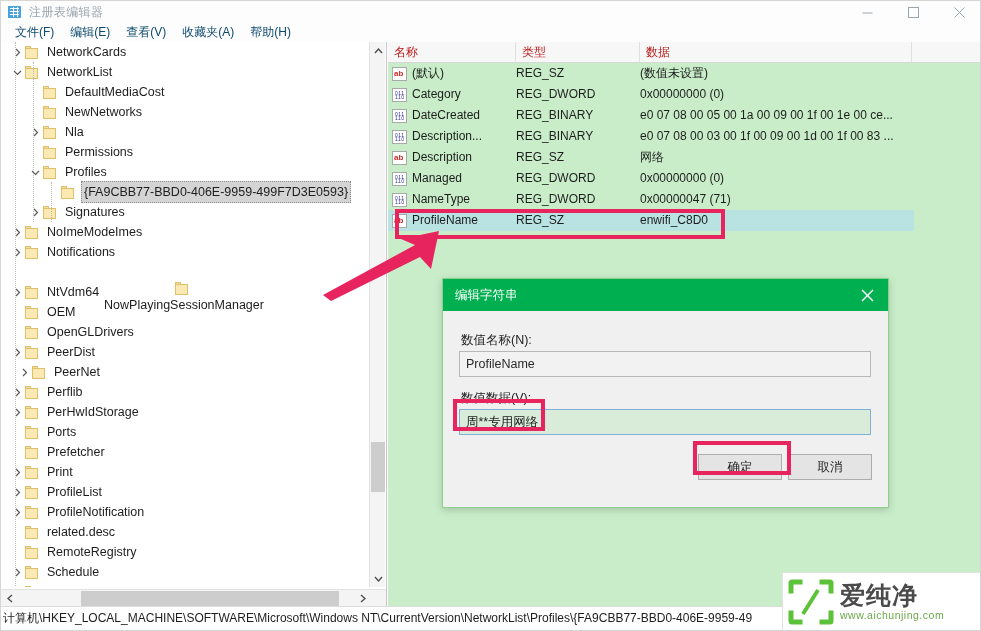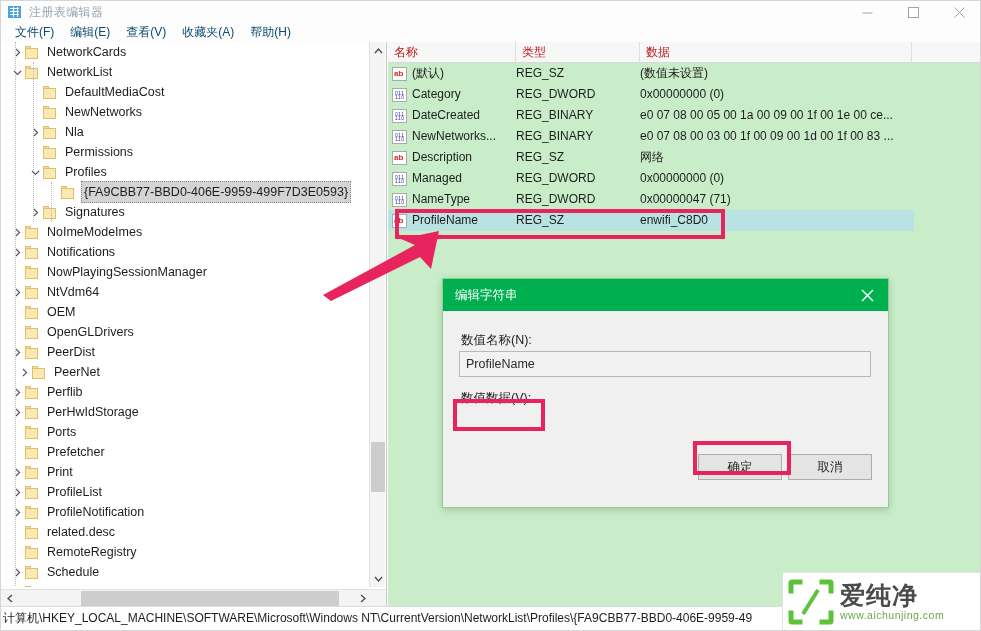--- a/index.html
+++ b/index.html
@@ -434,21 +434,21 @@
               <svg width="9" height="9" viewBox="0 0 9 9">
                 <polyline points="3,1 6.5,4.5 3,8" fill="none" stroke="#5a5a5a" stroke-width="1.2"></polyline>
               </svg>
             </span>
             <span class="tfolder">
               <span class="ftab"></span>
               <span class="fbody"></span>
             </span>
             <span class="tlabel">Notifications</span>
           </div>
-          <div class="tnode" style="padding-left: 9px;">
+          <div class="tnode" style="padding-left: 9px; flex-direction: column;">
             <span class="twist"></span>
             <span class="tfolder">
               <span class="ftab"></span>
               <span class="fbody"></span>
             </span>
             <span class="tlabel">NowPlayingSessionManager</span>
           </div>
           <div class="tnode" style="padding-left: 9px;">
             <span class="twist">
               <svg width="9" height="9" viewBox="0 0 9 9">
@@ -676,21 +676,21 @@
             </span>
             <span class="lcell c-name">DateCreated</span>
             <span class="lcell c-type">REG_BINARY</span>
             <span class="lcell c-data">e0 07 08 00 05 00 1a 00 09 00 1f 00 1e 00 ce...</span>
           </div>
           <div class="lrow">
             <span class="vicon bin">
               <span class="b-l1">011</span>
               <span class="b-l2">110</span>
             </span>
-            <span class="lcell c-name">NewNetworks...</span>
+            <span class="lcell c-name">Description...</span>
             <span class="lcell c-type">REG_BINARY</span>
             <span class="lcell c-data">e0 07 08 00 03 00 1f 00 09 00 1d 00 1f 00 83 ...</span>
           </div>
           <div class="lrow">
             <span class="vicon ab"></span>
             <span class="lcell c-name">Description</span>
             <span class="lcell c-type">REG_SZ</span>
             <span class="lcell c-data">网络</span>
           </div>
           <div class="lrow">
@@ -736,20 +736,21 @@
         <svg width="13" height="13" viewBox="0 0 13 13">
             <line x1="1" y1="1" x2="12" y2="12" stroke="#ffffff" stroke-width="1.4"></line>
             <line x1="12" y1="1" x2="1" y2="12" stroke="#ffffff" stroke-width="1.4"></line>
           </svg>
       </div>
     </div>
     <div id="dlg-body">
       <div class="dlg-label" id="lbl-name">数值名称(N):</div>
       <div id="fld-name">ProfileName</div>
       <div class="dlg-label" id="lbl-data">数值数据(V):</div>
+      <div id="fld-data">周**专用网络</div>
       <div class="dlg-btn" id="btn-ok">确定</div>
       <div class="dlg-btn" id="btn-cancel">取消</div>
     </div>
   </div>
 
   <div class="hl" id="hl-value"></div>
   <div class="hl" id="hl-ok"></div>
 
   <div id="statusbar">
     <div id="status-text">计算机\HKEY_LOCAL_MACHINE\SOFTWARE\Microsoft\Windows NT\CurrentVersion\NetworkList\Profiles\{FA9CBB77-BBD0-406E-9959-49</div>

